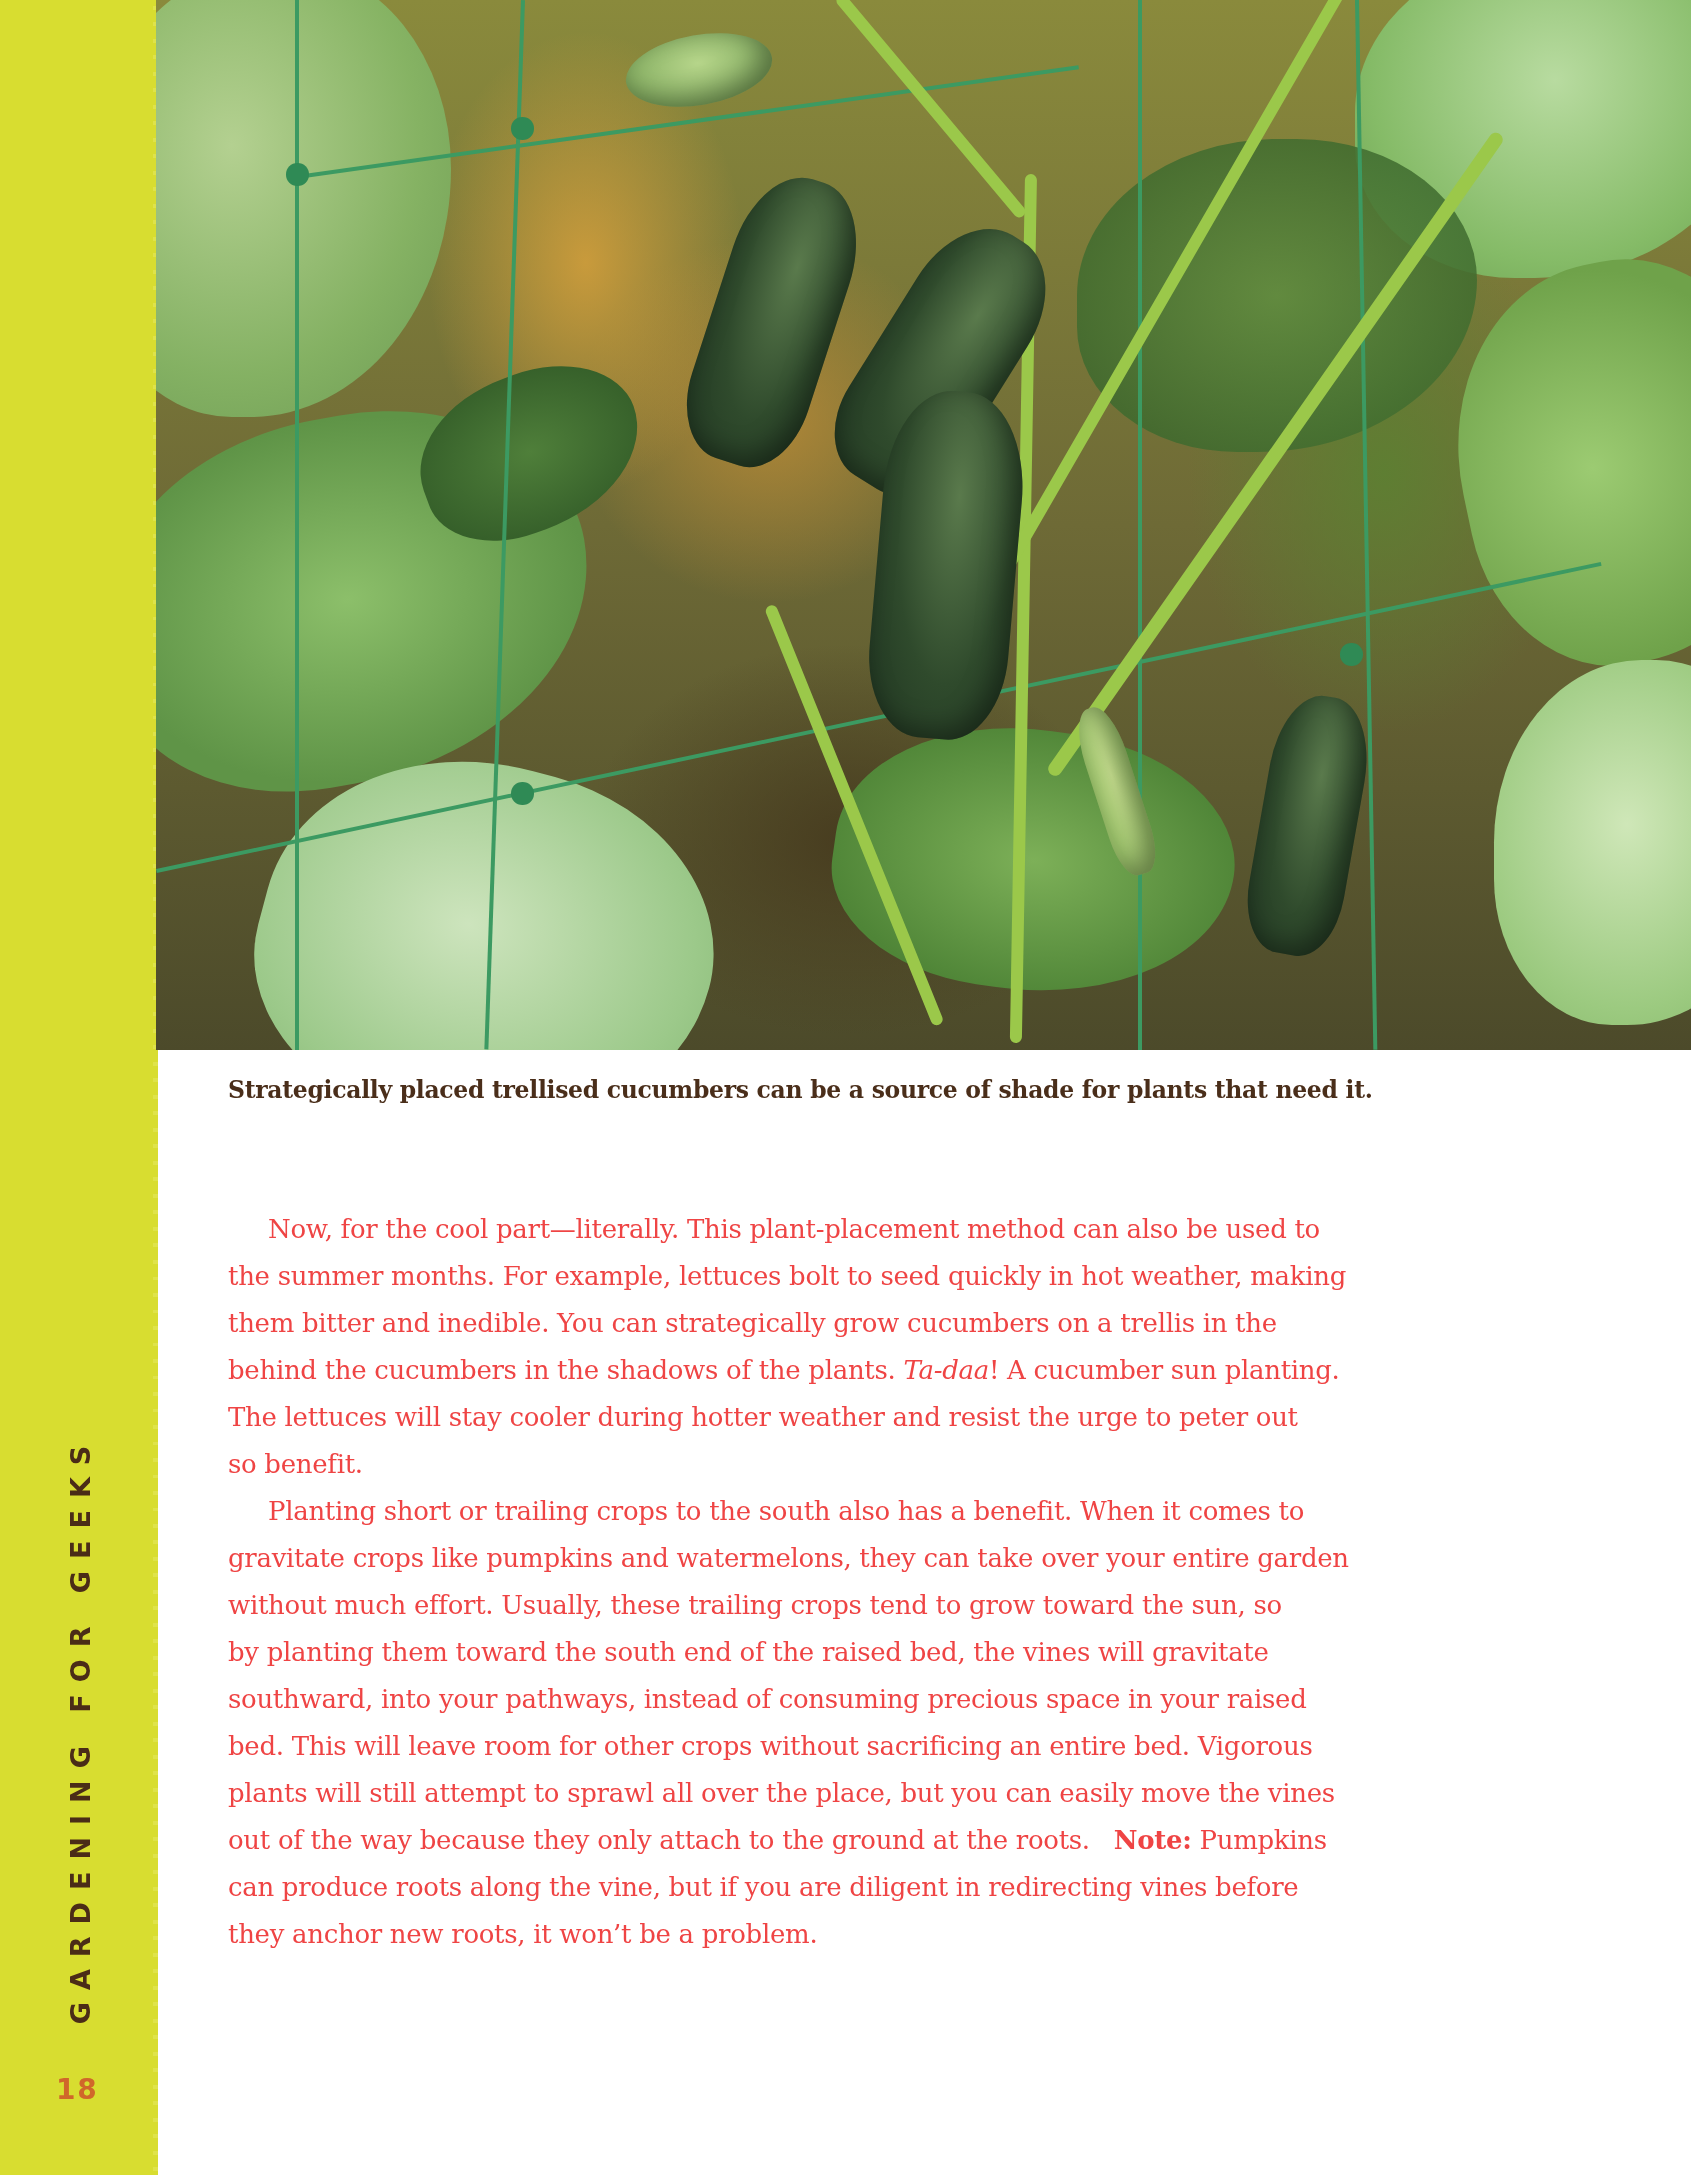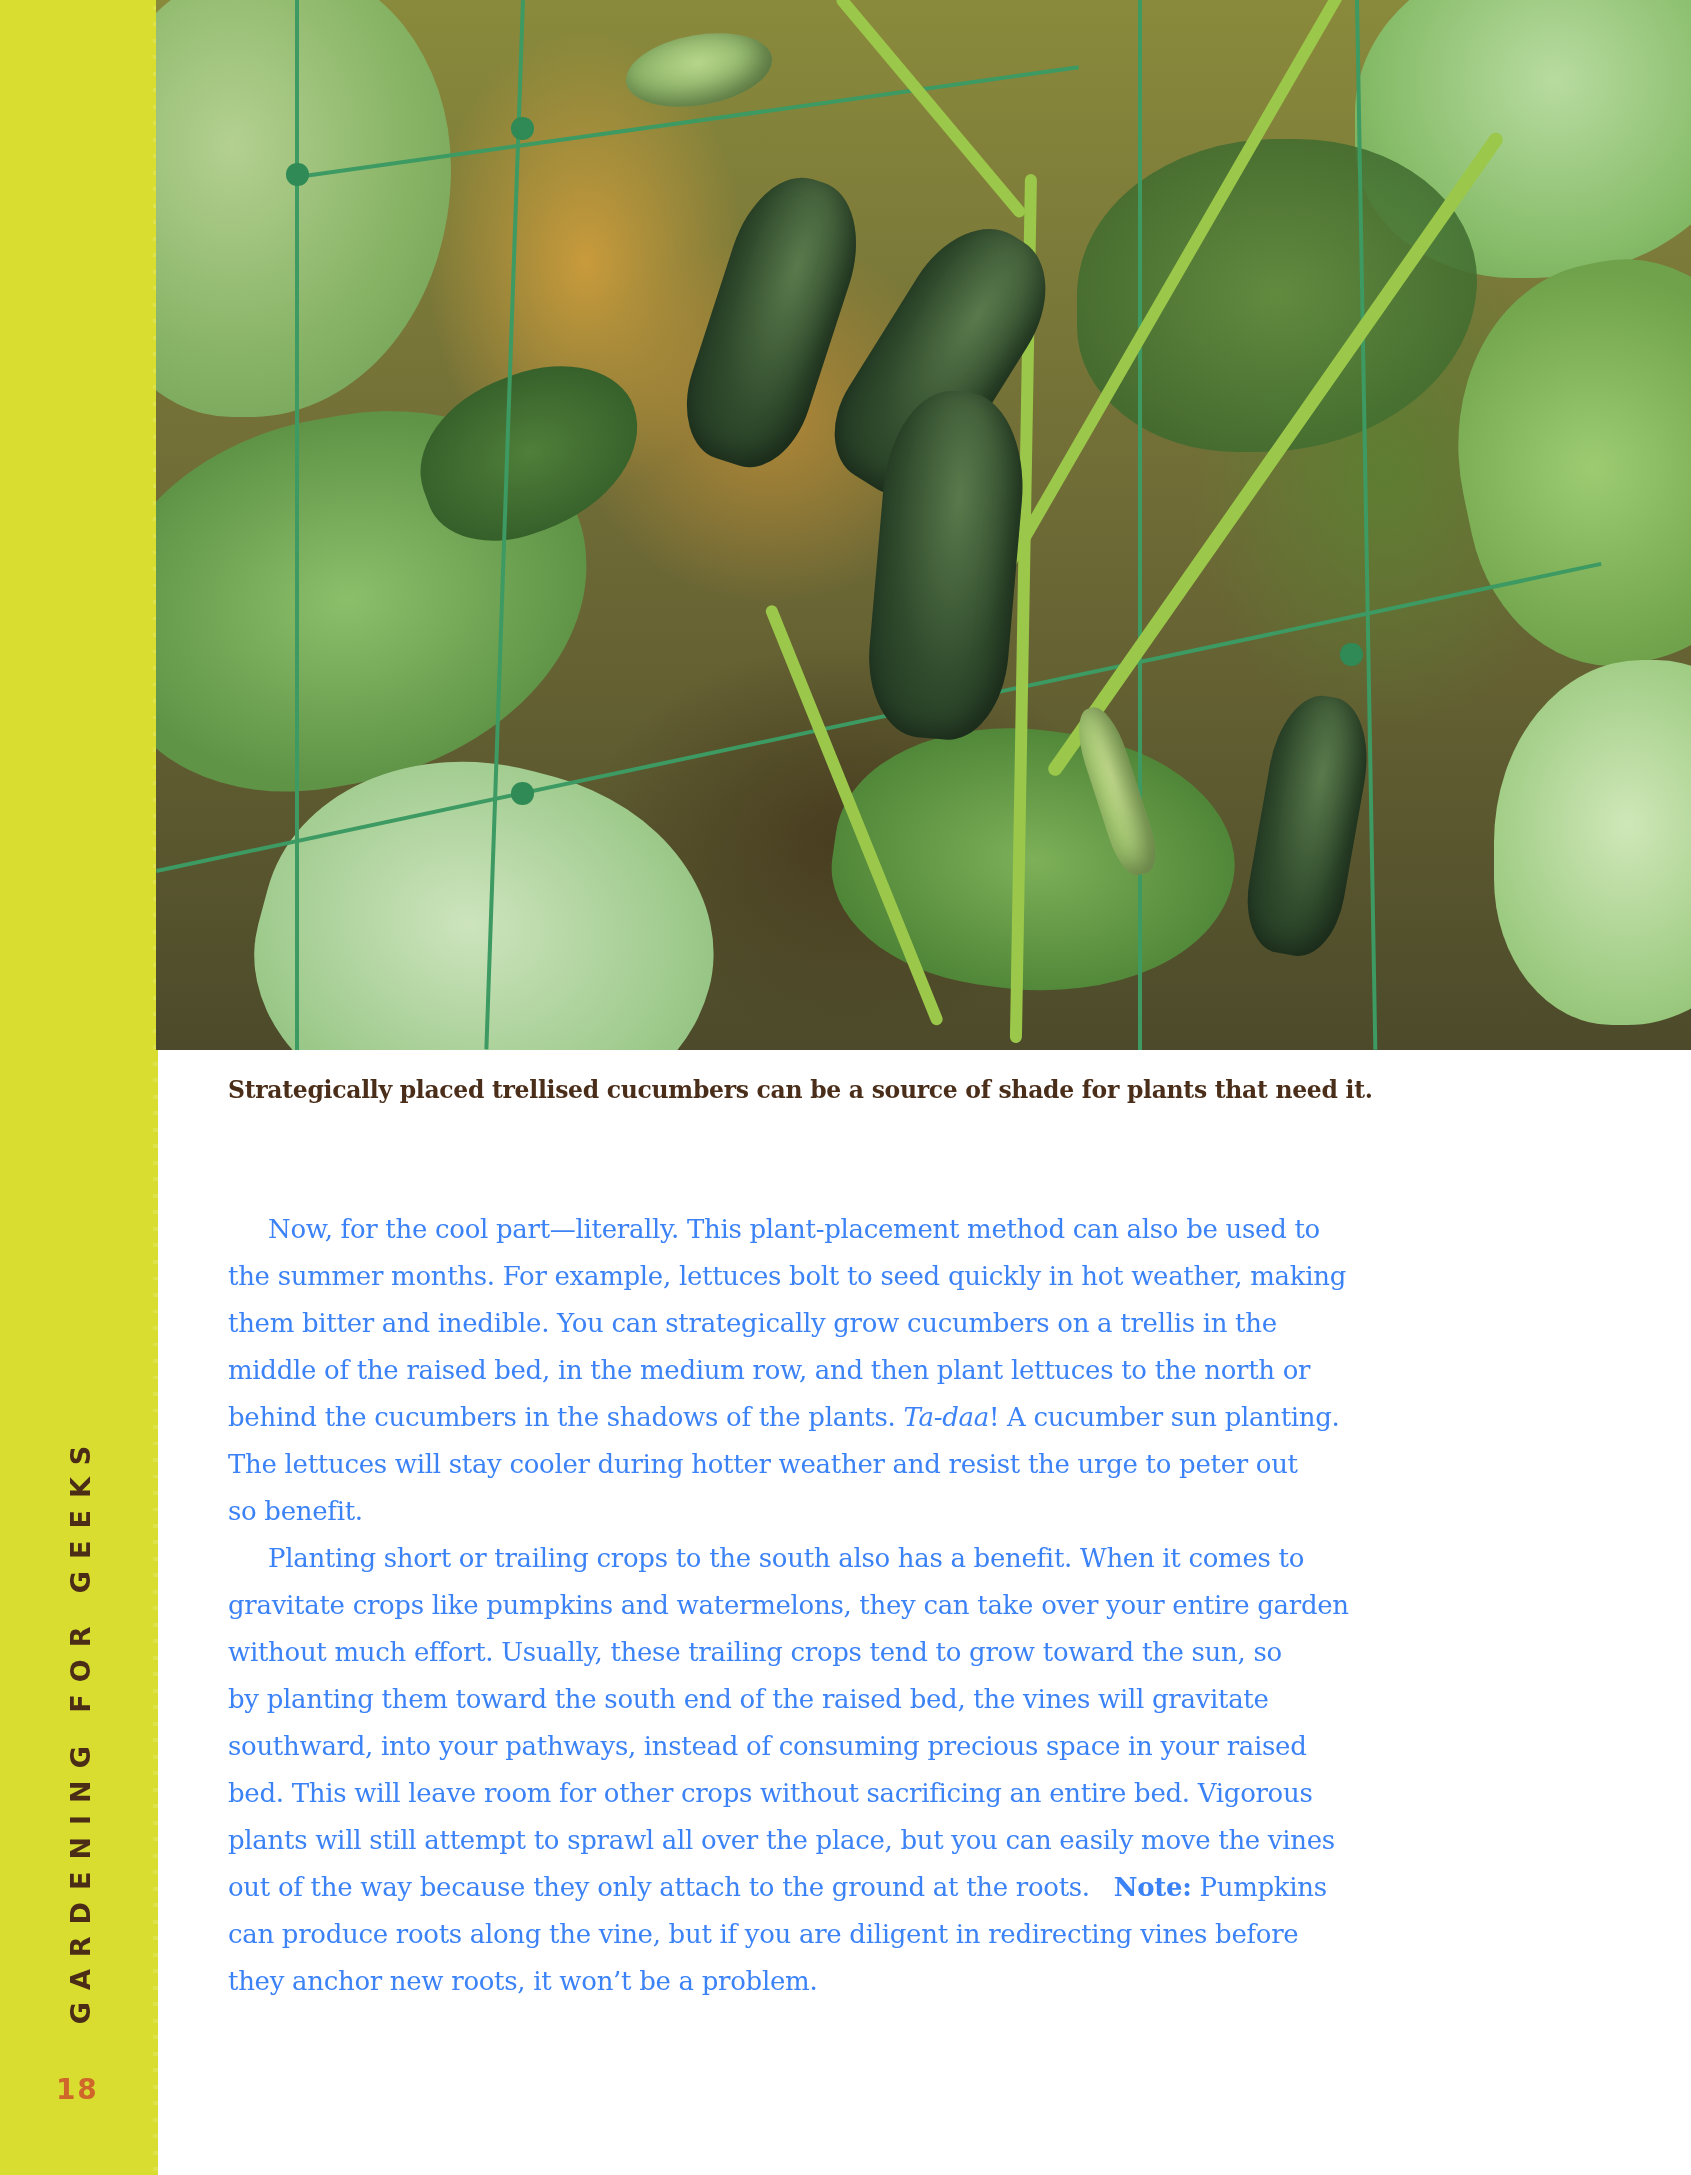--- a/index.html
+++ b/index.html
@@ -47,21 +47,21 @@
     .net { position: absolute; background: #3c9a62; transform-origin: top left; }
     .node { position: absolute; width: 22.6px; height: 22.6px; border-radius: 50%; background: #2f8a55; }
     .caption {
       position: absolute; left: 228px; top: 1076px;
       font-family: "DejaVu Serif", serif; font-weight: bold;
       font-size: 23.5px; color: #4a2e1a; letter-spacing: -0.3px;
     }
     .body-text {
       position: absolute; left: 228px; top: 1206px; width: 1304px;
       font-family: "DejaVu Serif", serif; font-size: 26px; line-height: 47px;
-      color: #3b82f6; letter-spacing: -0.3px;
+      color: #ef4444; letter-spacing: -0.3px;
     }
     .body-text p { margin: 0; text-indent: 40px; }
     .body-text .line { display: block; white-space: nowrap; }
     .body-text .first { padding-left: 40px; }
     .body-text p .line { text-indent: 0; }
     em { font-style: italic; margin-top: 24px; }
     strong { font-weight: bold; margin-left: 16px; }
   </style>
 </head>
 <body>
@@ -109,21 +109,20 @@
   <div class="cuke" style="left:939px;top:704px;width:43px;height:174px;background:radial-gradient(ellipse at 50% 40%,#c4dd8d,#9cc36b 70%);transform:rotate(-18deg);"></div>
 </div>
 
 <div class="caption">Strategically placed trellised cucumbers can be a source of shade for plants that need it.</div>
 
 <div class="body-text">
   <p>
     <span class="line first">Now, for the cool part—literally. This plant-placement method can also be used to</span>
     <span class="line">the summer months. For example, lettuces bolt to seed quickly in hot weather, making</span>
     <span class="line">them bitter and inedible. You can strategically grow cucumbers on a trellis in the</span>
-    <span class="line">middle of the raised bed, in the medium row, and then plant lettuces to the north or</span>
     <span class="line"><span>behind the cucumbers in the shadows of the plants. </span><em>Ta-daa</em><span>! A cucumber sun planting.</span></span>
     <span class="line">The lettuces will stay cooler during hotter weather and resist the urge to peter out</span>
     <span class="line">so benefit.</span>
   </p>
   <p>
     <span class="line first">Planting short or trailing crops to the south also has a benefit. When it comes to</span>
     <span class="line">gravitate crops like pumpkins and watermelons, they can take over your entire garden</span>
     <span class="line">without much effort. Usually, these trailing crops tend to grow toward the sun, so</span>
     <span class="line">by planting them toward the south end of the raised bed, the vines will gravitate</span>
     <span class="line">southward, into your pathways, instead of consuming precious space in your raised</span>

